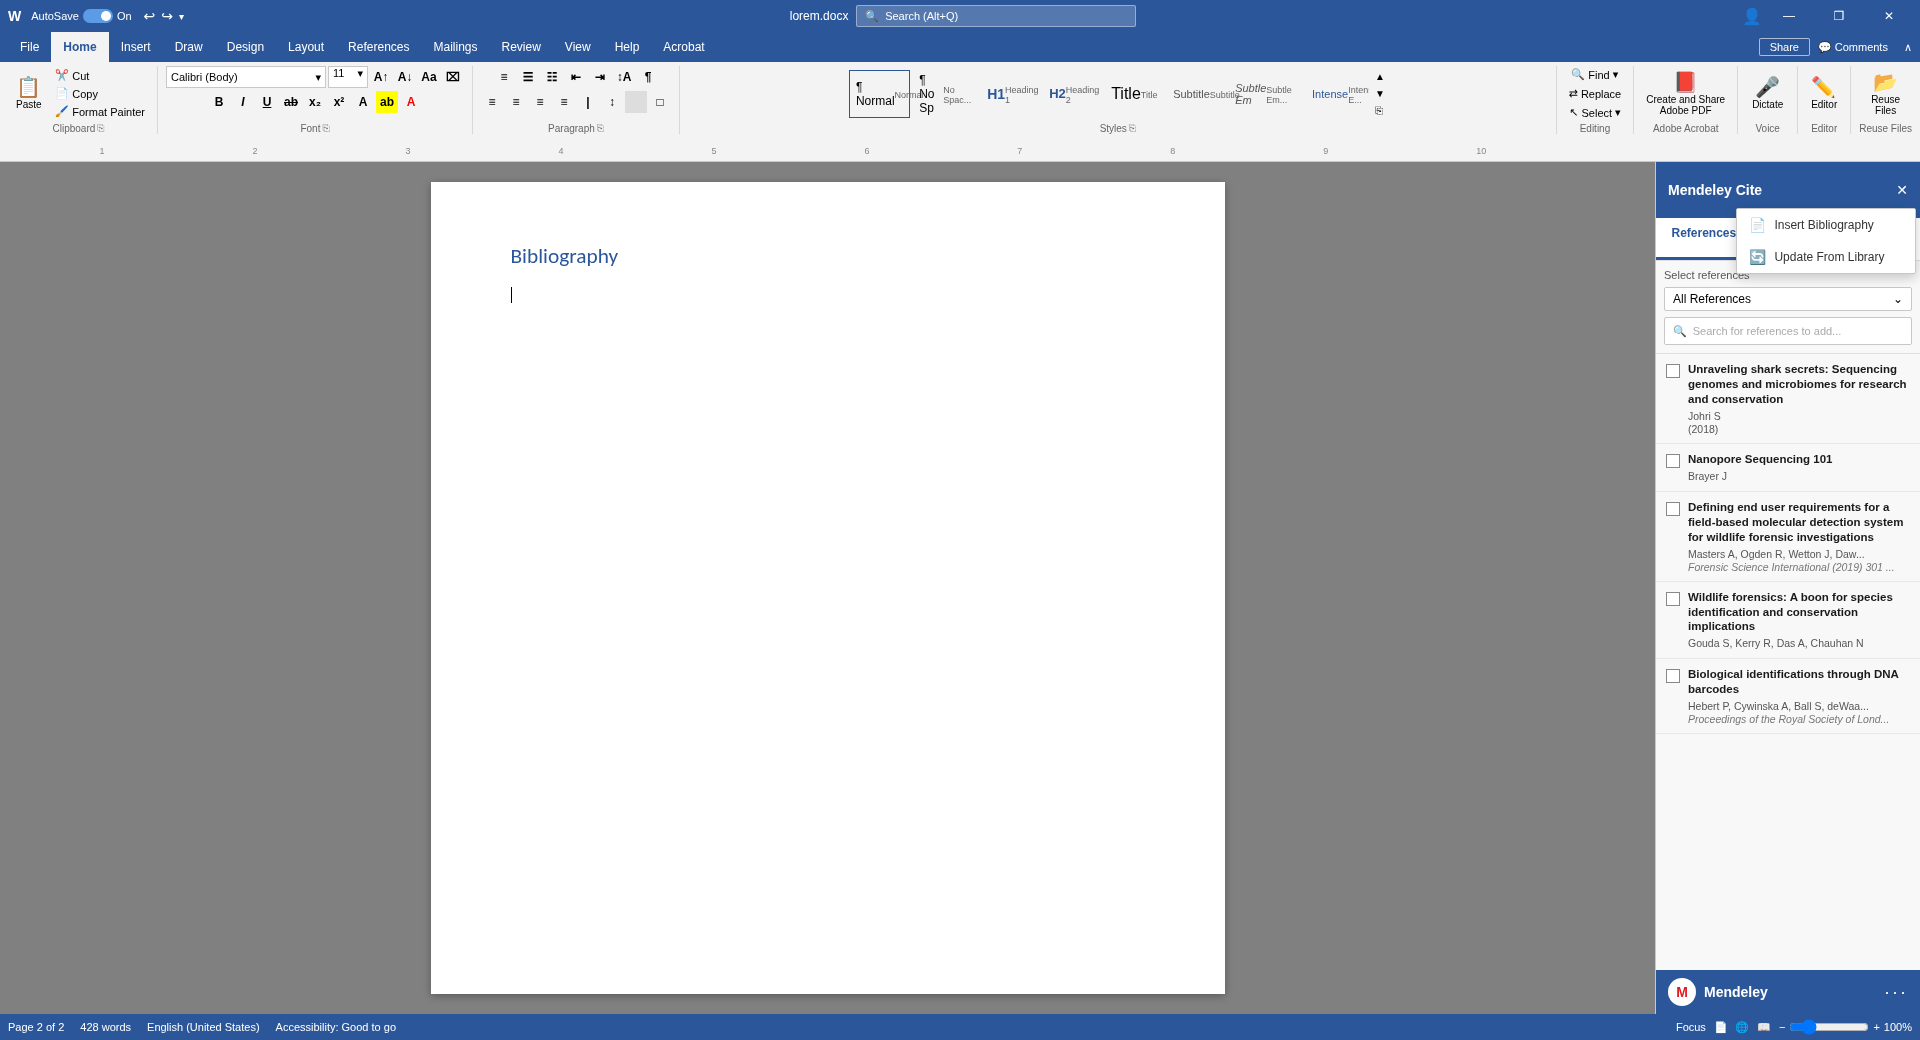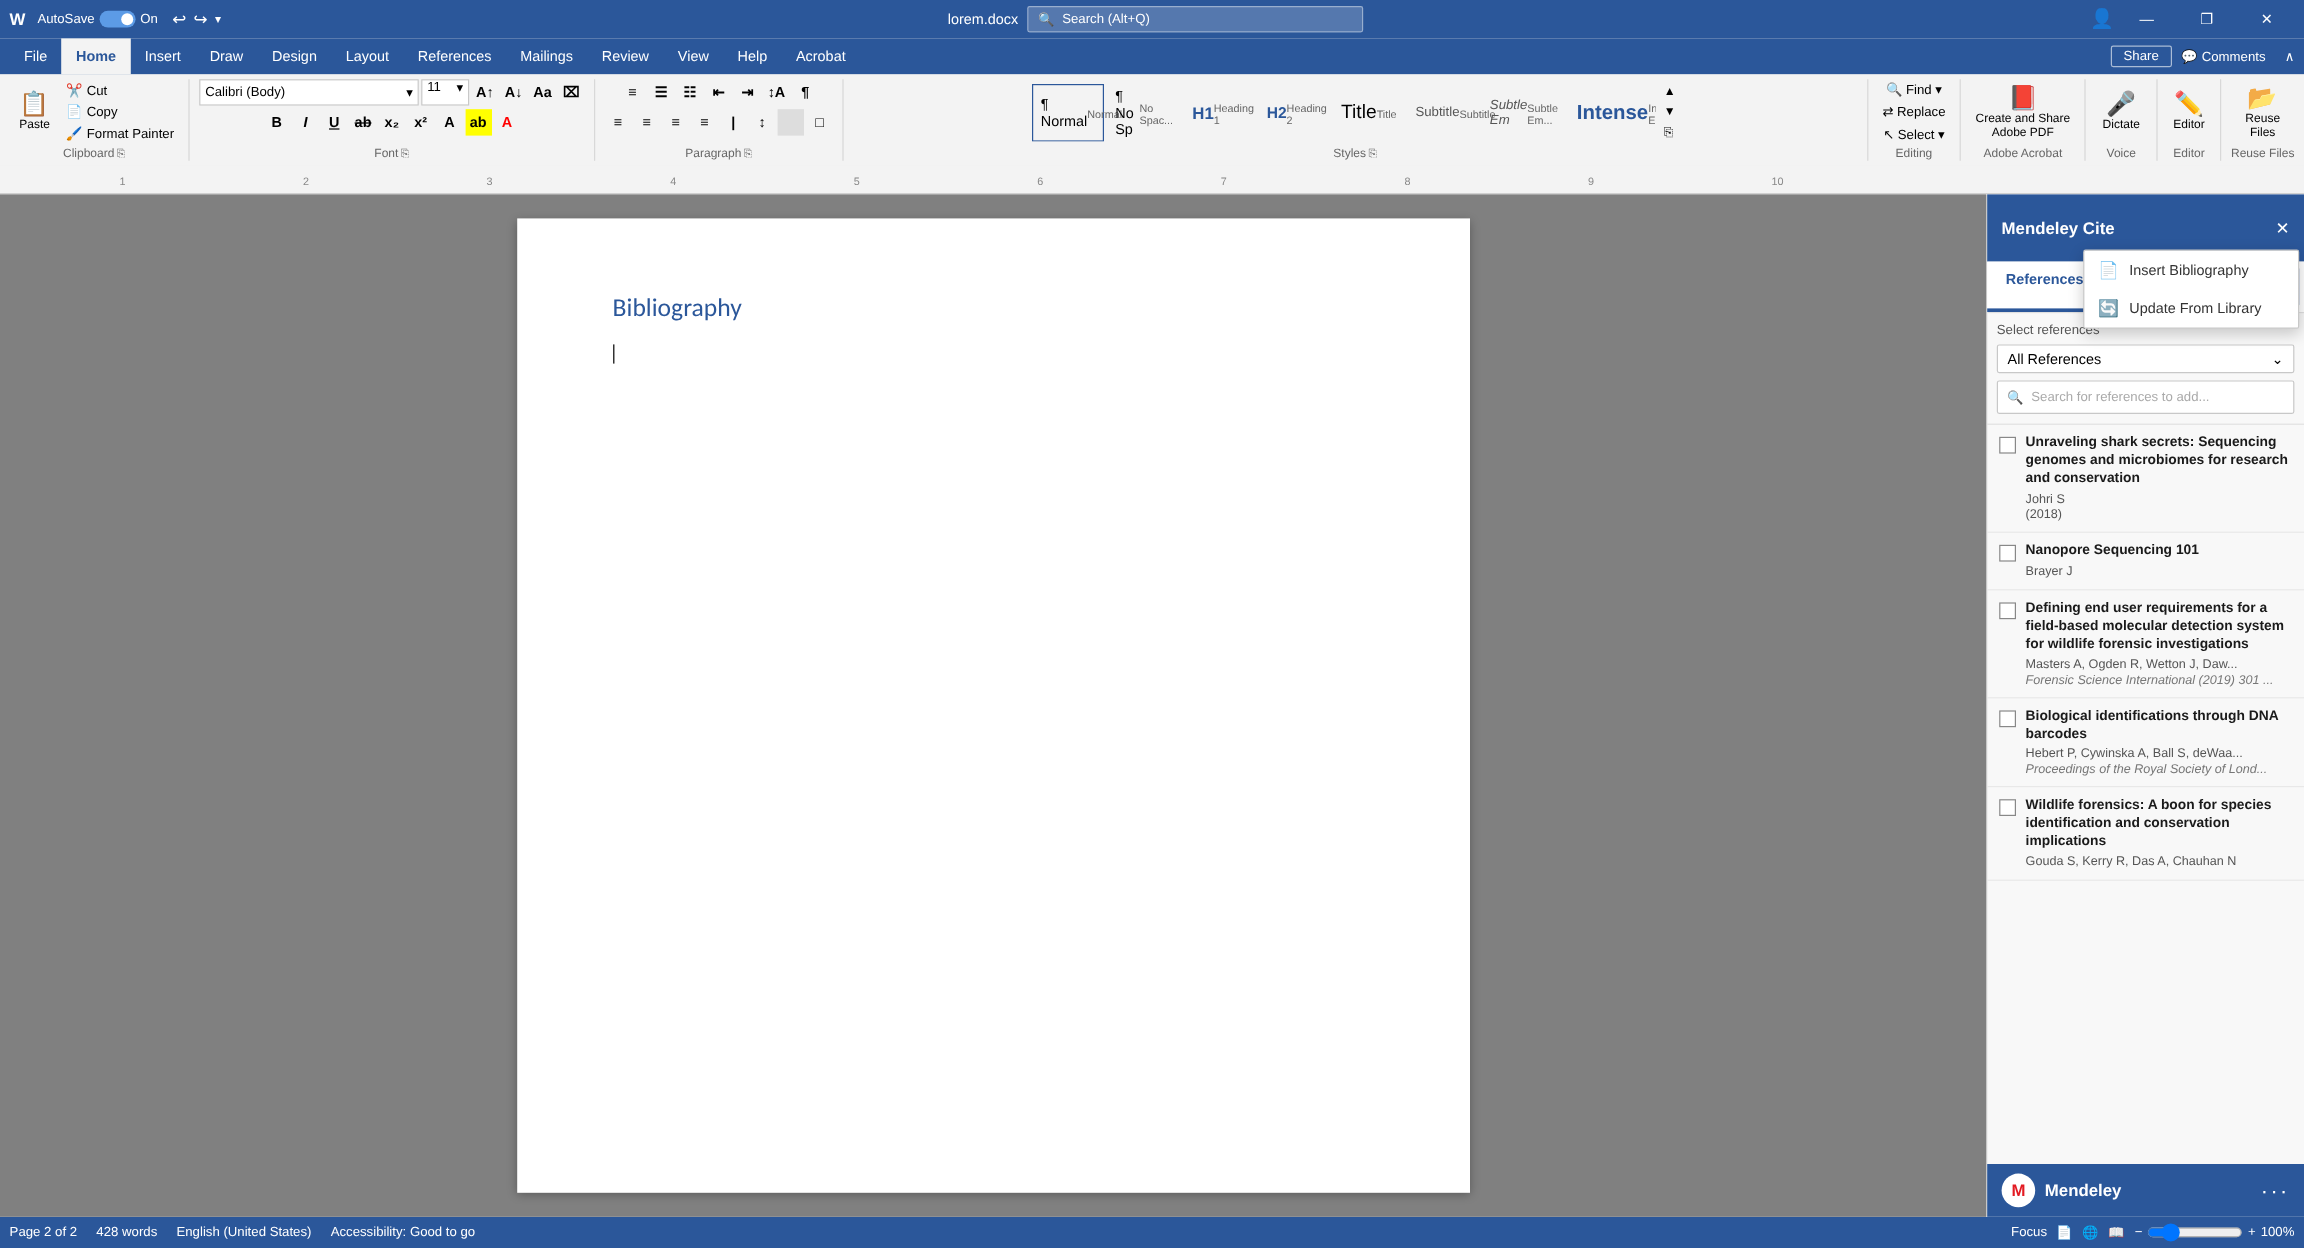--- a/index.html
+++ b/index.html
@@ -104,21 +104,21 @@
     .font-row { display: flex; align-items: center; gap: 2px; }
     .font-selector {
       border: 1px solid #c8c8c8;
       background: white;
       height: 22px;
       padding: 0 4px;
       font-size: 11px;
       display: flex;
       align-items: center;
       justify-content: space-between;
-      width: 183px;
+      width: 160px;
       cursor: pointer;
     }
     .font-size-selector {
       border: 1px solid #c8c8c8;
       background: white;
       height: 22px;
       padding: 0 4px;
       font-size: 11px;
       width: 40px;
       display: flex;
@@ -534,21 +534,21 @@
         </div>
         <div class="style-item">
           <span style="font-size:11px;color:#555;">Subtitle</span>
           <span style="font-size:9px;color:#666;margin-top:2px;">Subtitle</span>
         </div>
         <div class="style-item">
           <span style="font-size:11px;color:#555;font-style:italic;">Subtle Em</span>
           <span style="font-size:9px;color:#666;margin-top:2px;">Subtle Em...</span>
         </div>
         <div class="style-item">
-          <span style="font-size:17px;color:#2b579a;font-weight:bold;">Intense</span>
+          <span style="font-size:11px;color:#2b579a;">Intense</span>
           <span style="font-size:9px;color:#666;margin-top:2px;">Intense E...</span>
         </div>
       </div>
       <div style="display:flex;flex-direction:column;gap:2px;margin-left:2px;">
         <div style="cursor:pointer;font-size:10px;padding:2px;">▲</div>
         <div style="cursor:pointer;font-size:10px;padding:2px;">▼</div>
         <div style="cursor:pointer;font-size:10px;padding:2px;">⎘</div>
       </div>
     </div>
     <div class="ribbon-group-label">
@@ -716,31 +716,31 @@
         <div class="ref-content">
           <div class="ref-title">Defining end user requirements for a field-based molecular detection system for wildlife forensic investigations</div>
           <div class="ref-authors">Masters A, Ogden R, Wetton J, Daw...</div>
           <div class="ref-journal">Forensic Science International (2019) 301 ...</div>
         </div>
       </div>
 
       <div class="reference-item">
         <div class="ref-checkbox"></div>
         <div class="ref-content">
+          <div class="ref-title">Wildlife forensics: A boon for species identification and conservation implications</div>
+          <div class="ref-authors">Gouda S, Kerry R, Das A, Chauhan N</div>
+        </div>
+      </div>
+
+      <div class="reference-item">
+        <div class="ref-checkbox"></div>
+        <div class="ref-content">
           <div class="ref-title">Biological identifications through DNA barcodes</div>
           <div class="ref-authors">Hebert P, Cywinska A, Ball S, deWaa...</div>
           <div class="ref-journal">Proceedings of the Royal Society of Lond...</div>
-        </div>
-      </div>
-
-      <div class="reference-item">
-        <div class="ref-checkbox"></div>
-        <div class="ref-content">
-          <div class="ref-title">Wildlife forensics: A boon for species identification and conservation implications</div>
-          <div class="ref-authors">Gouda S, Kerry R, Das A, Chauhan N</div>
         </div>
       </div>
     </div>
 
     <div class="sidebar-footer">
       <div class="mendeley-logo" style="width:28px;height:28px;background:white;border-radius:50%;display:flex;align-items:center;justify-content:center;color:#e31b23;font-weight:900;font-size:14px;">M</div>
       <span class="mendeley-name">Mendeley</span>
       <span class="sidebar-footer-dots">···</span>
     </div>
   </div>

